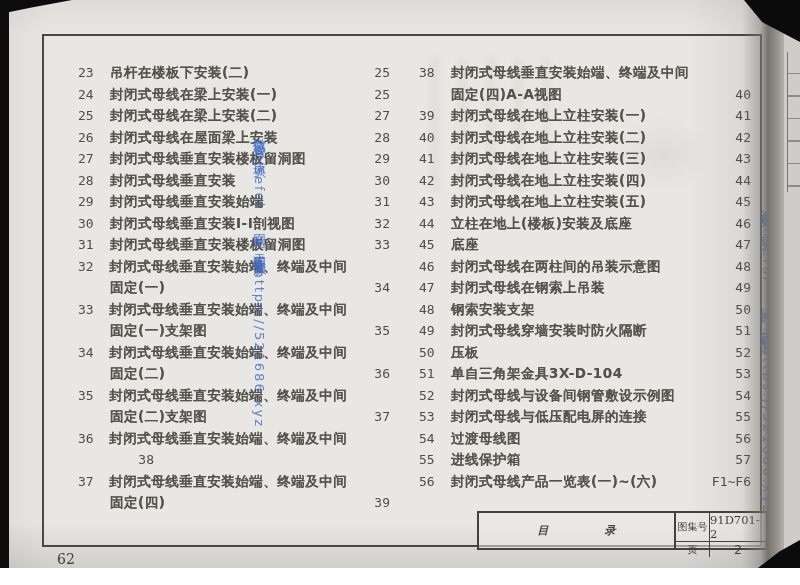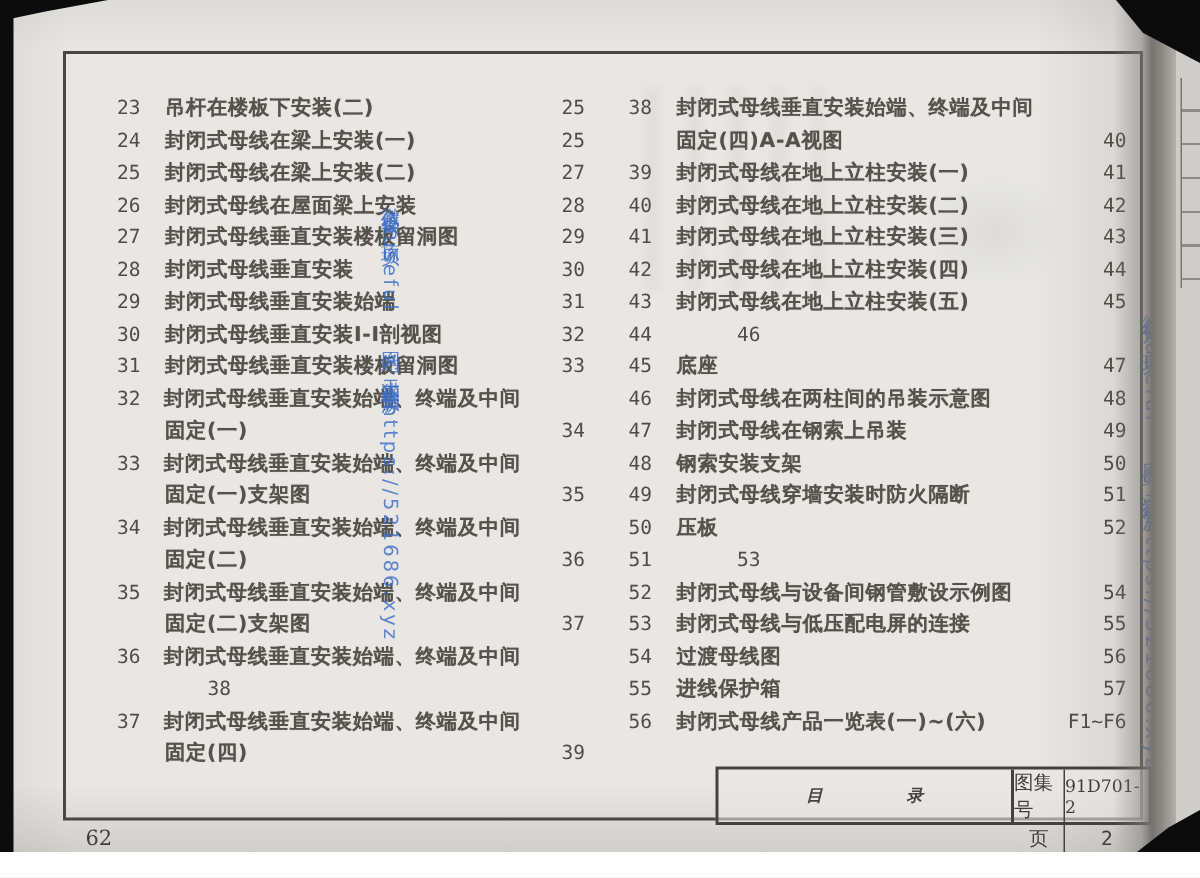--- a/index.html
+++ b/index.html
@@ -17,21 +17,21 @@
   .toc-col-right{left:419px;width:332px;}
   .toc-line{display:flex;height:21.5px;line-height:21.5px;white-space:nowrap;}
   .toc-num{width:32px;font-family:"DejaVu Sans Mono",monospace;font-size:13px;color:#504d47;}
   .toc-text{flex:1;letter-spacing:.5px;font-weight:600;text-shadow:0 0 .5px rgba(85,82,76,.55);}
   .toc-page{width:44px;text-align:right;font-family:"DejaVu Sans Mono",monospace;font-size:13px;color:#504d47;}
   .toc-col-right .toc-page{width:56px;}
   .titleblock{position:absolute;left:477px;top:511px;width:287px;height:35px;border:2px solid #45423d;display:flex;background:rgba(235,234,230,.55);}
   .tb-title{flex:1;display:flex;align-items:center;justify-content:center;font-size:11px;font-weight:600;letter-spacing:26px;text-indent:26px;color:#46433e;font-style:italic;}
   .tb-right{width:90px;display:grid;grid-template-columns:34px 1fr;grid-template-rows:1fr 1fr;border-left:2px solid #45423d;}
   .tb-cell{display:flex;align-items:center;justify-content:center;color:#413e39;}
-  .tb-label{font-size:13px;border-right:1.5px solid #45423d;letter-spacing:0;}
+  .tb-label{font-size:10px;border-right:1.5px solid #45423d;letter-spacing:0;}
   .tb-top{border-bottom:1.5px solid #45423d;}
   .tb-atlas{font-family:"DejaVu Serif",serif;font-size:11.5px;}
   .tb-page{font-family:"DejaVu Sans Mono",monospace;font-size:13px;}
   .corner-num{position:absolute;left:57px;top:551px;font-family:"DejaVu Serif",serif;font-size:14px;color:#3f3d39;}
   .wm{position:absolute;writing-mode:vertical-rl;text-orientation:mixed;line-height:1;width:18px;overflow:hidden;letter-spacing:2px;pointer-events:none;}
   .wm-mid{left:248px;top:128px;height:457px;font-size:13px;color:rgba(62,108,198,.82);}
   .wm-right{left:757px;top:198px;height:387px;font-size:14px;color:rgba(54,98,188,.92);}
   .ghost{position:absolute;filter:blur(3px);pointer-events:none;}
   .ghost-1{left:430px;top:58px;width:120px;height:135px;opacity:.45;
     background:repeating-linear-gradient(90deg, rgba(122,118,110,.16) 0 10px, transparent 10px 28px);}
@@ -195,20 +195,21 @@
       <span class="toc-text">封闭式母线在地上立柱安装(四)</span>
       <span class="toc-page">44</span>
     </div>
       <div class="toc-line">
       <span class="toc-num">43</span>
       <span class="toc-text">封闭式母线在地上立柱安装(五)</span>
       <span class="toc-page">45</span>
     </div>
       <div class="toc-line">
       <span class="toc-num">44</span>
+      <span class="toc-text">立柱在地上(楼板)安装及底座</span>
       <span class="toc-page">46</span>
     </div>
       <div class="toc-line">
       <span class="toc-num">45</span>
       <span class="toc-text">底座</span>
       <span class="toc-page">47</span>
     </div>
       <div class="toc-line">
       <span class="toc-num">46</span>
       <span class="toc-text">封闭式母线在两柱间的吊装示意图</span>
@@ -229,20 +230,21 @@
       <span class="toc-text">封闭式母线穿墙安装时防火隔断</span>
       <span class="toc-page">51</span>
     </div>
       <div class="toc-line">
       <span class="toc-num">50</span>
       <span class="toc-text">压板</span>
       <span class="toc-page">52</span>
     </div>
       <div class="toc-line">
       <span class="toc-num">51</span>
+      <span class="toc-text">单自三角架金具3X-D-104</span>
       <span class="toc-page">53</span>
     </div>
       <div class="toc-line">
       <span class="toc-num">52</span>
       <span class="toc-text">封闭式母线与设备间钢管敷设示例图</span>
       <span class="toc-page">54</span>
     </div>
       <div class="toc-line">
       <span class="toc-num">53</span>
       <span class="toc-text">封闭式母线与低压配电屏的连接</span>

